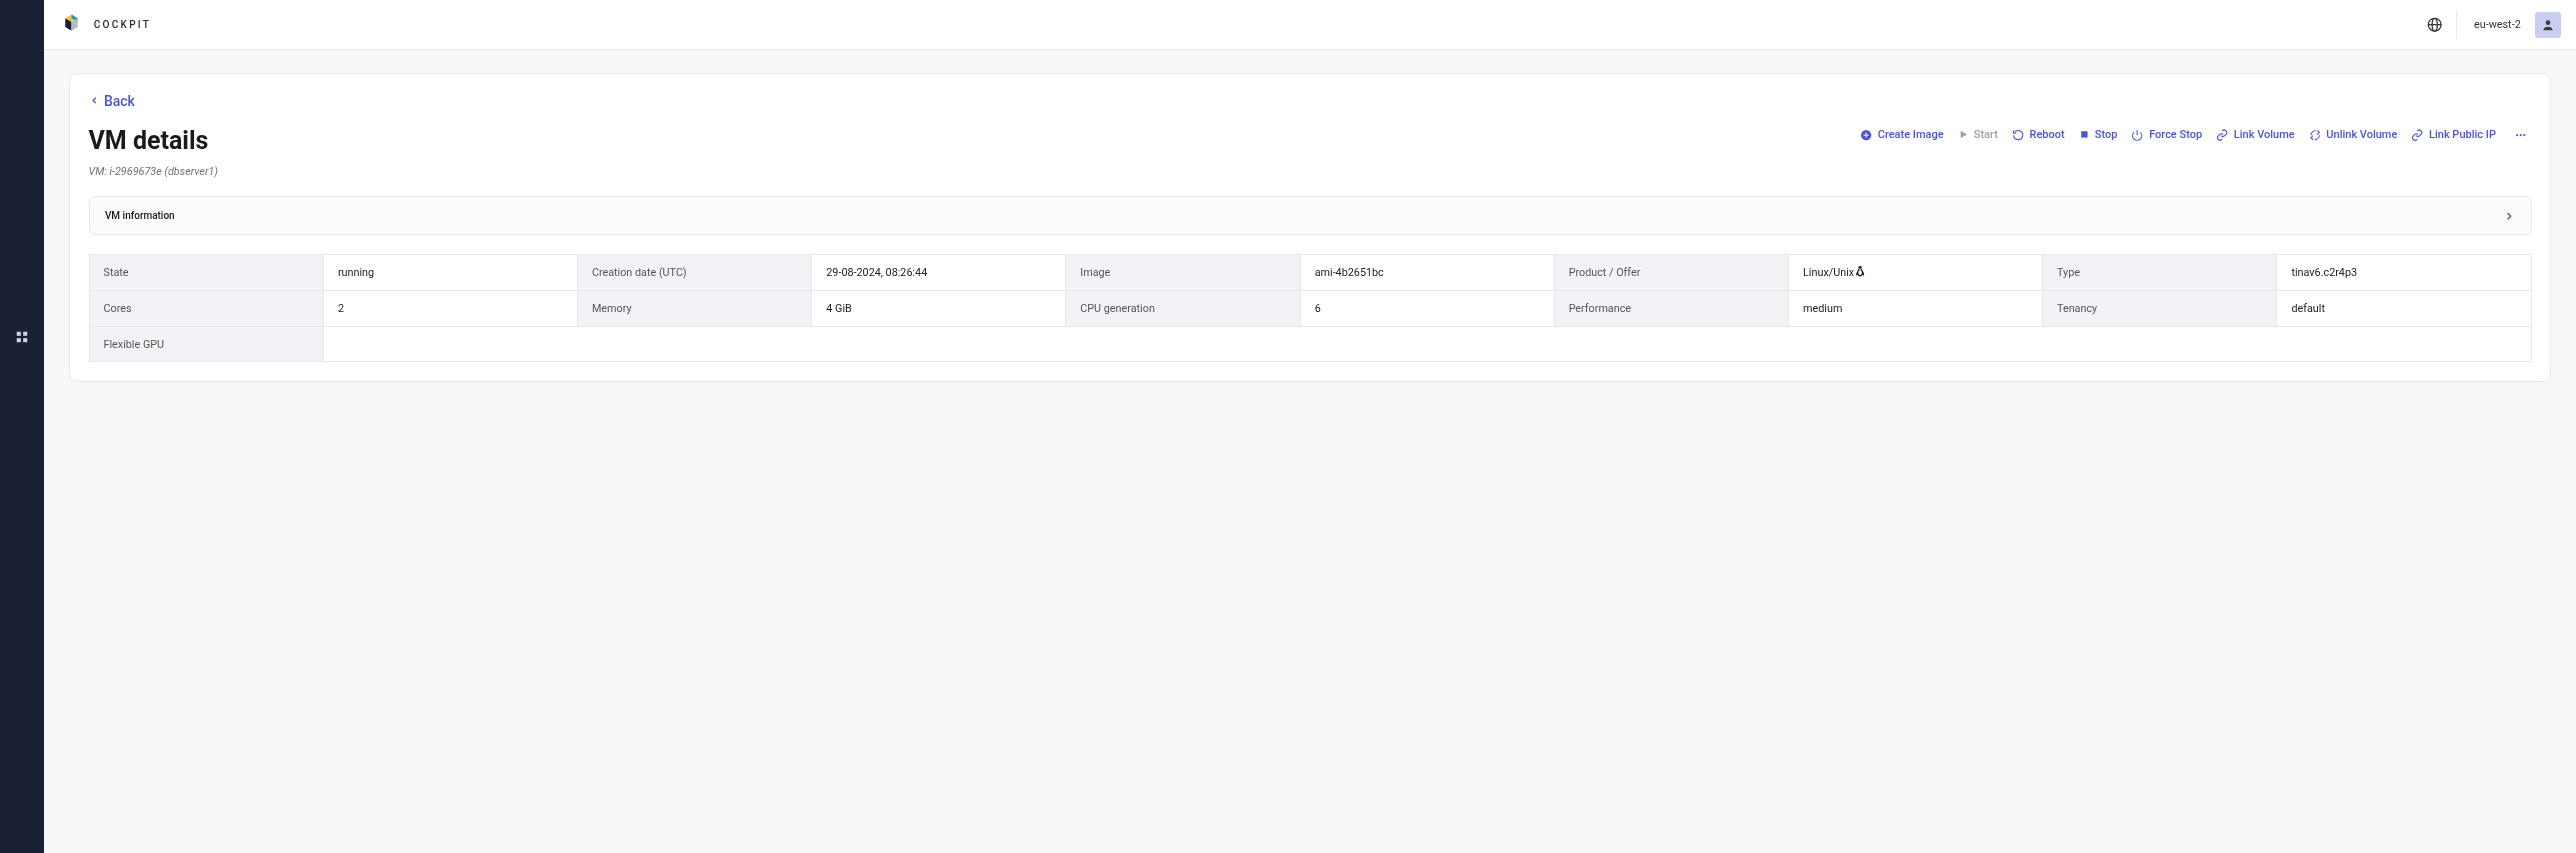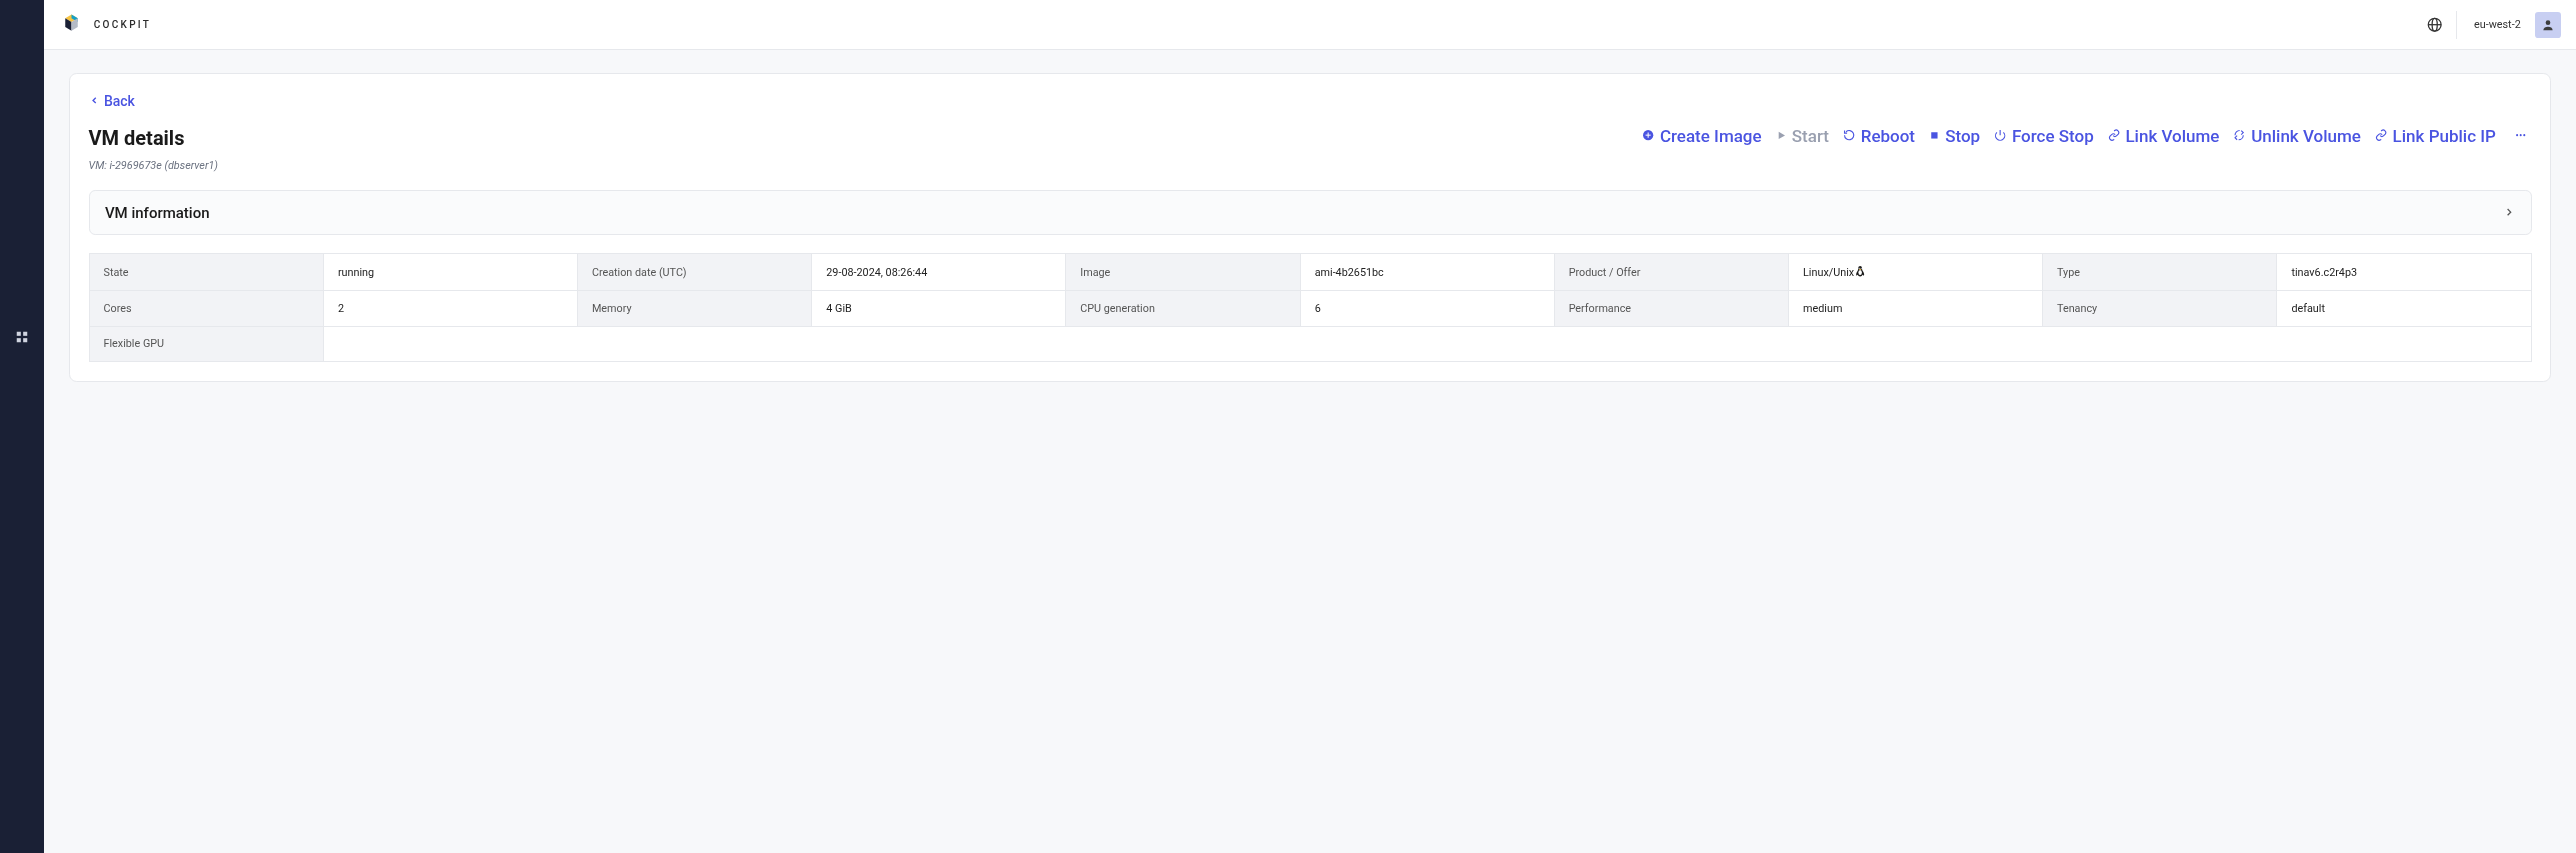--- a/index.html
+++ b/index.html
@@ -86,35 +86,35 @@
       cursor: pointer;
       padding: 0 0 17px 18.5px;
     }
     .header-row {
       display: flex;
       justify-content: space-between;
       align-items: flex-start;
       padding: 0 18.5px 9.3px;
     }
     .page-title {
-      font-size: 20px;
+      font-size: 25px;
       font-weight: 700;
       color: #1a1a1a;
       line-height: 1.2;
     }
     .actions {
       display: flex;
       align-items: center;
       gap: 14px;
       flex-wrap: wrap;
     }
     .action-btn {
       display: flex; align-items: center; gap: 5.4px;
       color: #4a54e1;
-      font-size: 17px;
+      font-size: 11px;
       font-weight: 500;
       cursor: pointer;
     }
     .action-btn.disabled {
       color: #9aa0b0;
       cursor: default;
     }
     .more-btn {
       color: #4a54e1;
       cursor: pointer;
@@ -131,21 +131,21 @@
       border: 0.8px solid #e6e8ec;
       border-radius: 6.2px;
       background: #fafbfc;
       display: flex;
       align-items: center;
       justify-content: space-between;
       padding: 12.3px 15.4px;
       cursor: pointer;
     }
     .info-card-title {
-      font-size: 15px;
+      font-size: 10px;
       font-weight: 500;
       color: #1a1a1a;
     }
     .tabs {
       display: flex;
       gap: 21.6px;
       padding: 0 18.5px;
       border-bottom: 0.8px solid #e6e8ec;
     }
     .tab {

